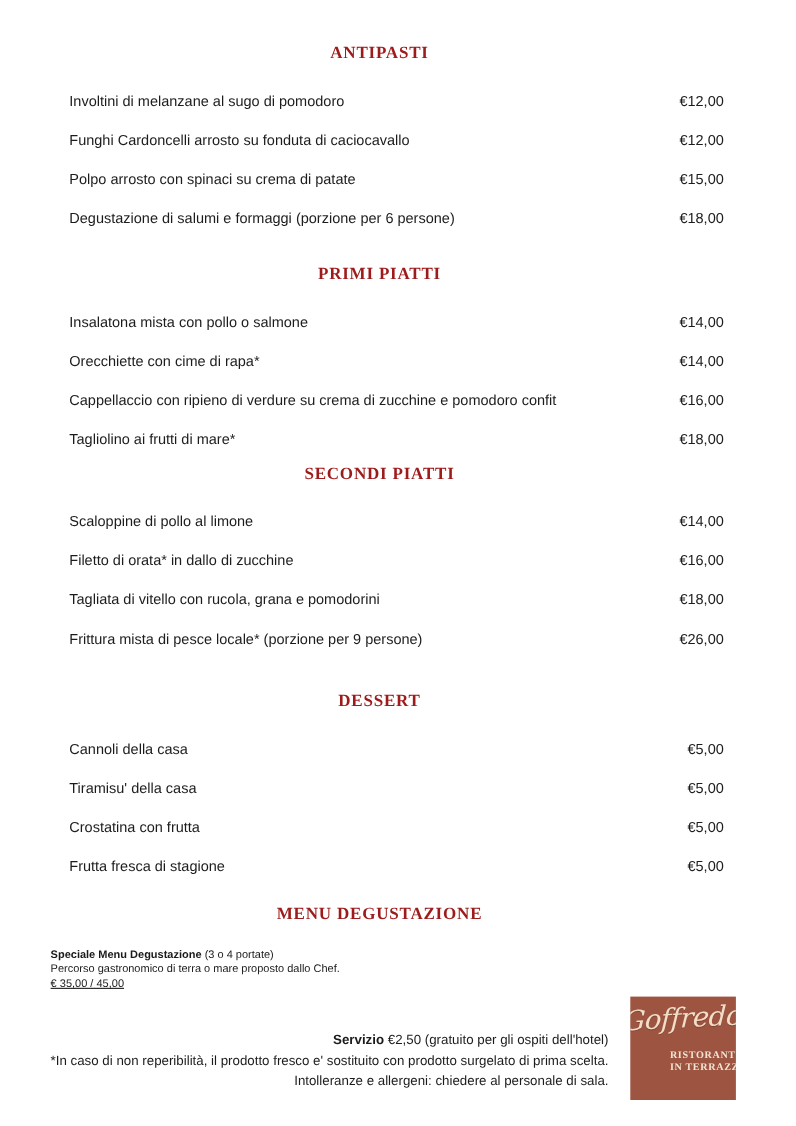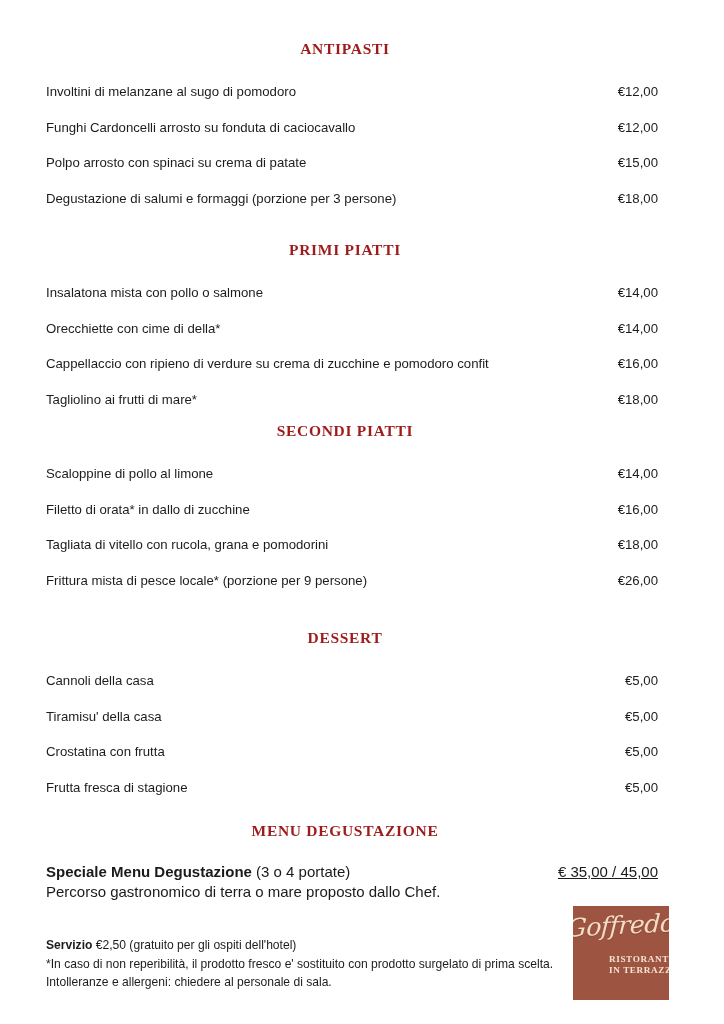--- a/index.html
+++ b/index.html
@@ -40,20 +40,21 @@
     align-items: baseline;
     justify-content: space-between;
     font-size: 13.2px;
     color: #1c1c1c;
     line-height: 1.25;
   }
   .row .name {
     flex: 1 1 auto;
     padding-right: 18px;
     white-space: nowrap;
+    margin-left: 17px;
   }
   .row .price {
     flex: 0 0 auto;
     text-align: right;
     min-width: 62px;
     white-space: nowrap;
   }
   .gap-14 { height: 14px; }
   .gap-22 { height: 22px; }
   .gap-26 { height: 26px; }
@@ -61,38 +62,40 @@
   .gap-40 { height: 40px; }
 
   .row-sp { height: 19px; }
 
   
   .degu {
     display: flex;
     justify-content: space-between;
     align-items: flex-start;
     padding: 0 32px 0 46px;
-    font-size: 15px;
+    font-size: 10px;
+    flex-direction: column;
   }
   .degu .txt { line-height: 1.32; }
   .degu .txt .b { font-weight: bold; }
   .degu .pr {
     white-space: nowrap;
     padding-top: 1px;
     text-decoration: underline;
   }
 
   
   .footer {
     position: absolute;
     left: 46px;
     bottom: 32px;
     font-size: 12.1px;
     line-height: 1.55;
     color: #1c1c1c;
+    text-align: right;
   }
   .footer .b { font-weight: bold; }
 
   
   .logo {
     position: absolute;
     right: 21px;
     bottom: 24px;
     width: 96px;
     height: 94px;
@@ -148,37 +151,37 @@
       <div class="name">Funghi Cardoncelli arrosto su fonduta di caciocavallo</div>
       <div class="price">€12,00</div>
     </div>
     <div class="row-sp"></div>
     <div class="row">
       <div class="name">Polpo arrosto con spinaci su crema di patate</div>
       <div class="price">€15,00</div>
     </div>
     <div class="row-sp"></div>
     <div class="row">
-      <div class="name">Degustazione di salumi e formaggi  (porzione per 3 persone)</div>
+      <div class="name">Degustazione di salumi e formaggi  (porzione per 6 persone)</div>
       <div class="price">€18,00</div>
     </div>
   </div>
 
   <div class="gap-34"></div>
 
   <div class="section-head">PRIMI PIATTI</div>
   <div class="gap-26"></div>
   <div class="items">
     <div class="row">
       <div class="name">Insalatona mista con pollo o salmone</div>
       <div class="price">€14,00</div>
     </div>
     <div class="row-sp"></div>
     <div class="row">
-      <div class="name">Orecchiette con cime di della*</div>
+      <div class="name">Orecchiette con cime di rapa*</div>
       <div class="price">€14,00</div>
     </div>
     <div class="row-sp"></div>
     <div class="row">
       <div class="name">Cappellaccio con ripieno di verdure su crema di zucchine e pomodoro confit</div>
       <div class="price">€16,00</div>
     </div>
     <div class="row-sp"></div>
     <div class="row">
       <div class="name">Tagliolino ai frutti di mare*</div>

